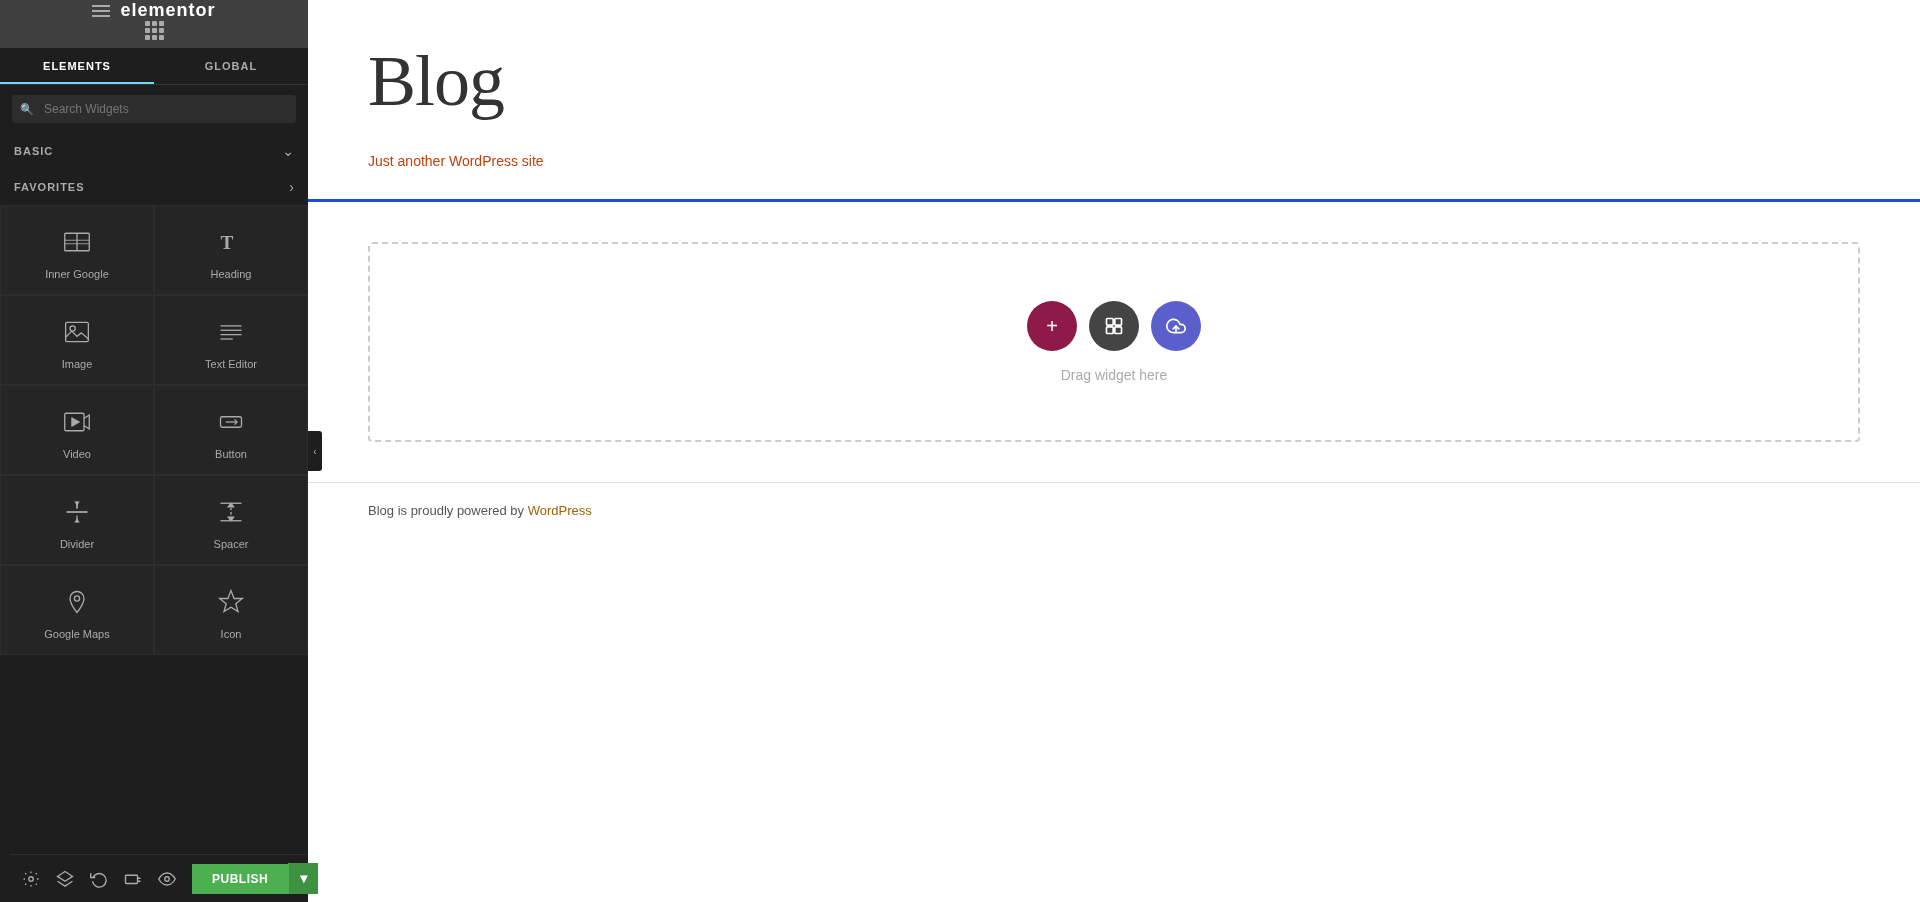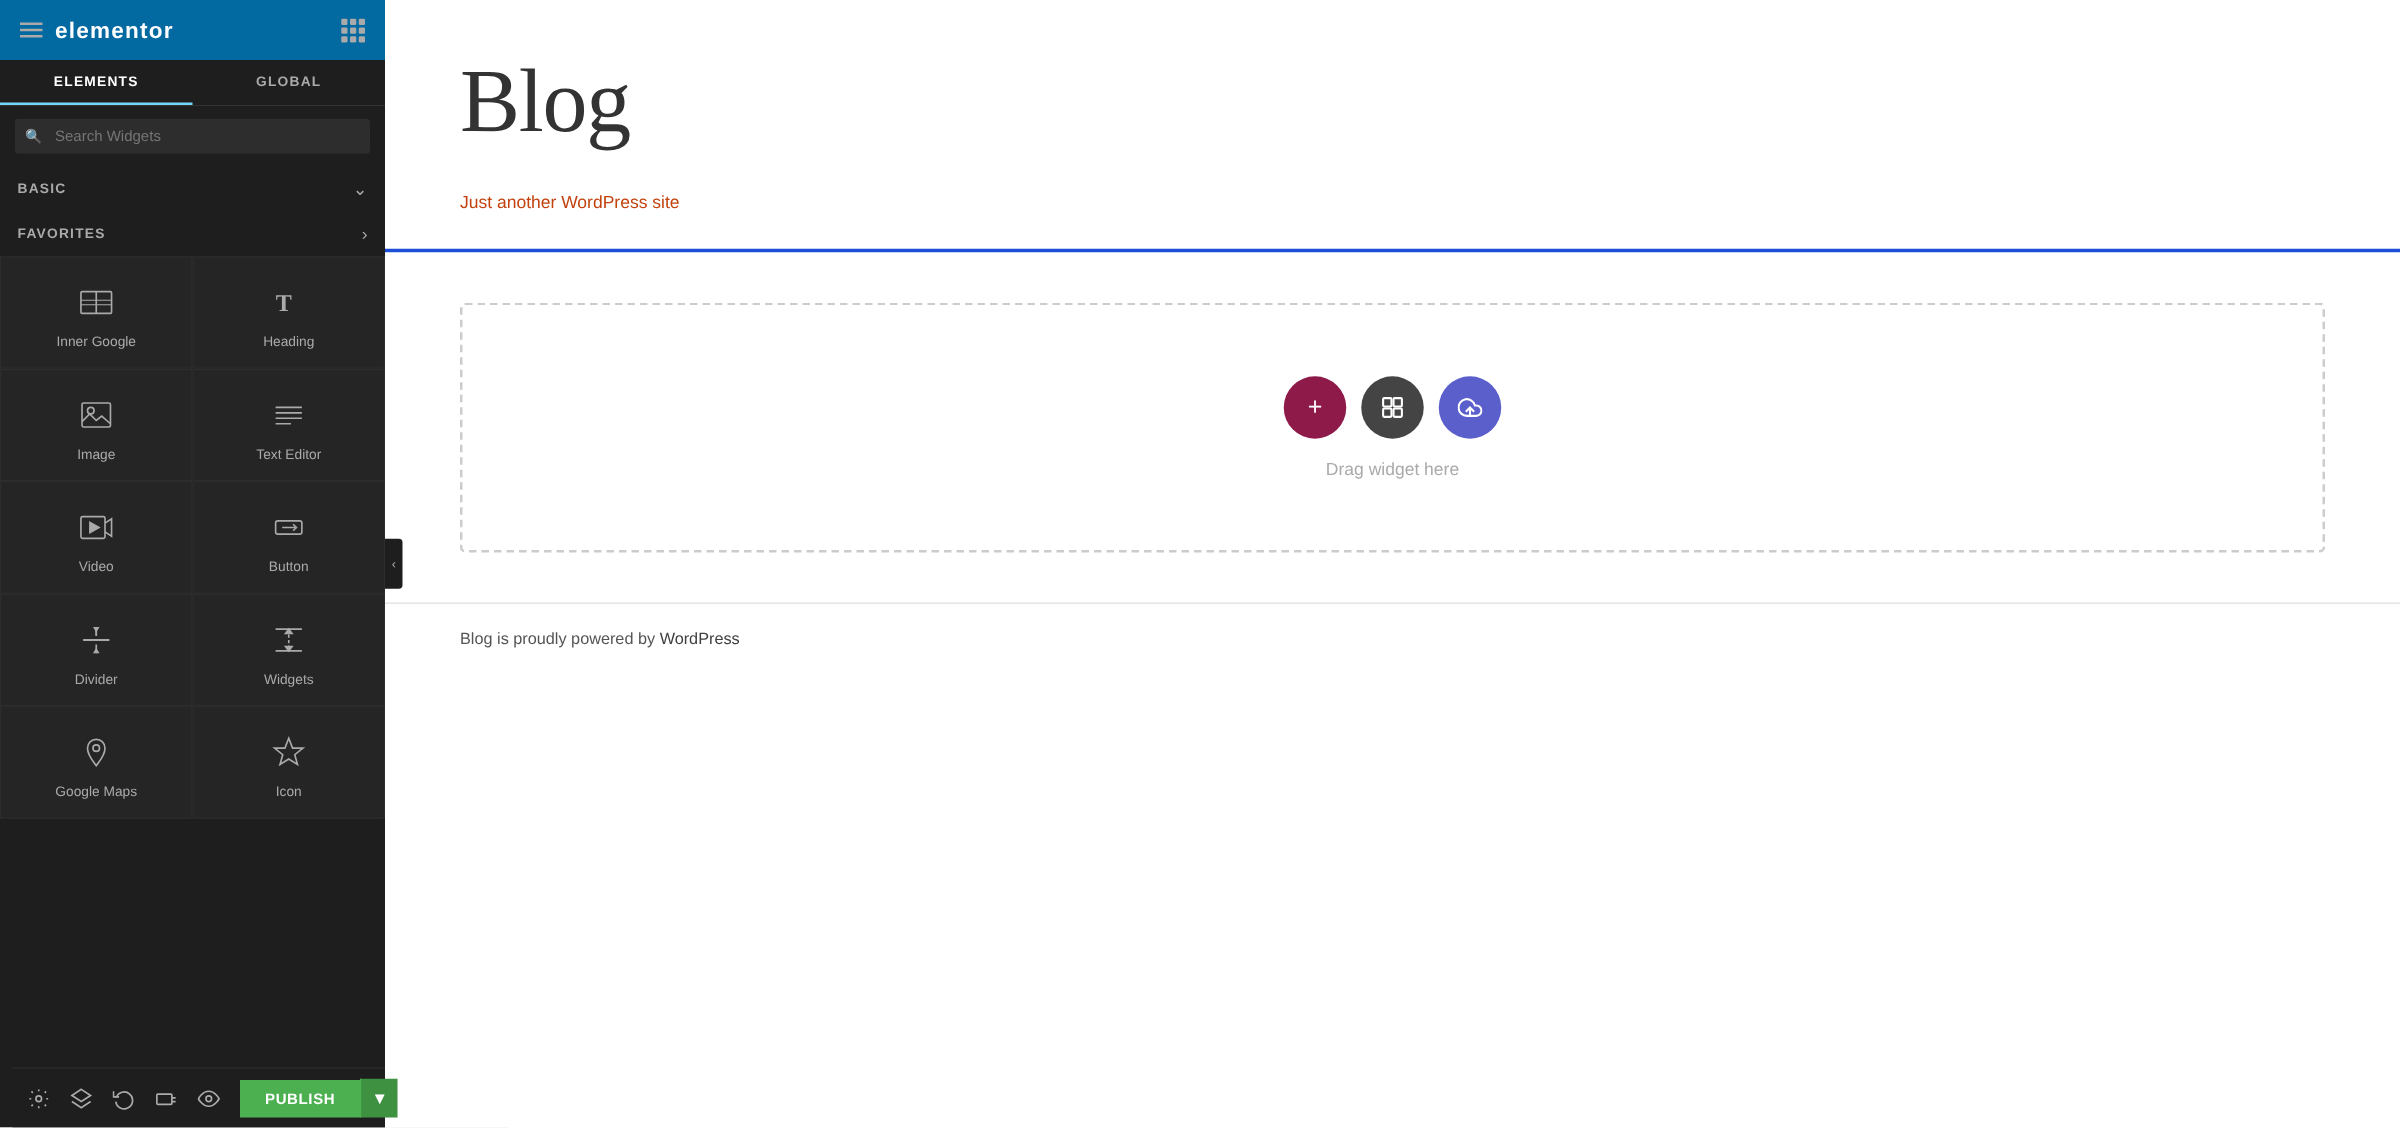--- a/index.html
+++ b/index.html
@@ -14,24 +14,25 @@
       flex-direction: column;
       height: 100%;
       position: relative;
       z-index: 10;
     }
 
     
     .sidebar-header {
       display: flex;
       align-items: center;
-      justify-content: space-between;
+      justify-content: flex-start;
       padding: 0 16px;
       height: 48px;
-      background: #0369a1;
+      background: #404040;
+      flex-direction: column;
     }
     .sidebar-header-left {
       display: flex;
       align-items: center;
       gap: 10px;
     }
     .hamburger-icon { cursor: pointer; }
     .hamburger-icon span {
       display: block;
       width: 18px;
@@ -314,21 +315,21 @@
 
     
     .blog-footer {
       padding: 20px 60px;
       background: #fff;
       border-top: 1px solid #e0e0e0;
       font-size: 13px;
       color: #555;
     }
     .blog-footer a {
-      color: #404040;
+      color: #a16207;
       text-decoration: none;
     }
   </style>
 </head>
 <body>
 
 <div id="sidebar">
 
   <div class="sidebar-header">
     <div class="sidebar-header-left">
@@ -460,21 +461,21 @@
     <div class="widget-item">
       <div class="widget-icon">
         <svg viewBox="0 0 32 32">
           <line x1="4" y1="6" x2="28" y2="6" stroke="#aaa" stroke-width="1.5"></line>
           <line x1="4" y1="26" x2="28" y2="26" stroke="#aaa" stroke-width="1.5"></line>
           <line x1="16" y1="6" x2="16" y2="26" stroke="#aaa" stroke-width="1.5" stroke-dasharray="3,2"></line>
           <polygon points="13,10 16,6 19,10" fill="#aaa"></polygon>
           <polygon points="13,22 16,26 19,22" fill="#aaa"></polygon>
         </svg>
       </div>
-      <span class="widget-label">Widgets</span>
+      <span class="widget-label">Spacer</span>
     </div>
 
     <div class="widget-item">
       <div class="widget-icon">
         <svg viewBox="0 0 32 32">
           <path d="M16 4 C11.6 4 8 7.6 8 12 C8 18 16 28 16 28 C16 28 24 18 24 12 C24 7.6 20.4 4 16 4Z" stroke="#aaa" stroke-width="1.5" fill="none"></path>
           <circle cx="16" cy="12" r="3" stroke="#aaa" stroke-width="1.5" fill="none"></circle>
         </svg>
       </div>
       <span class="widget-label">Google Maps</span>

